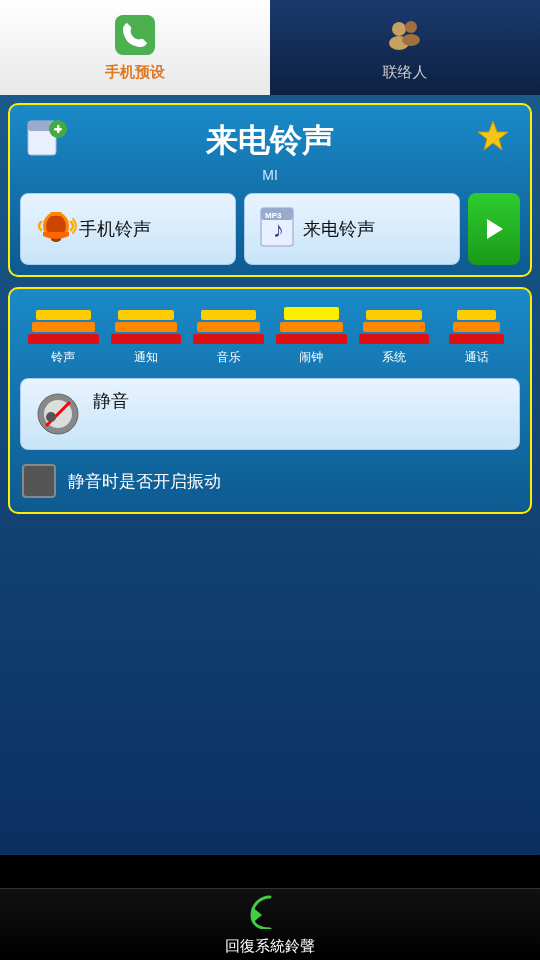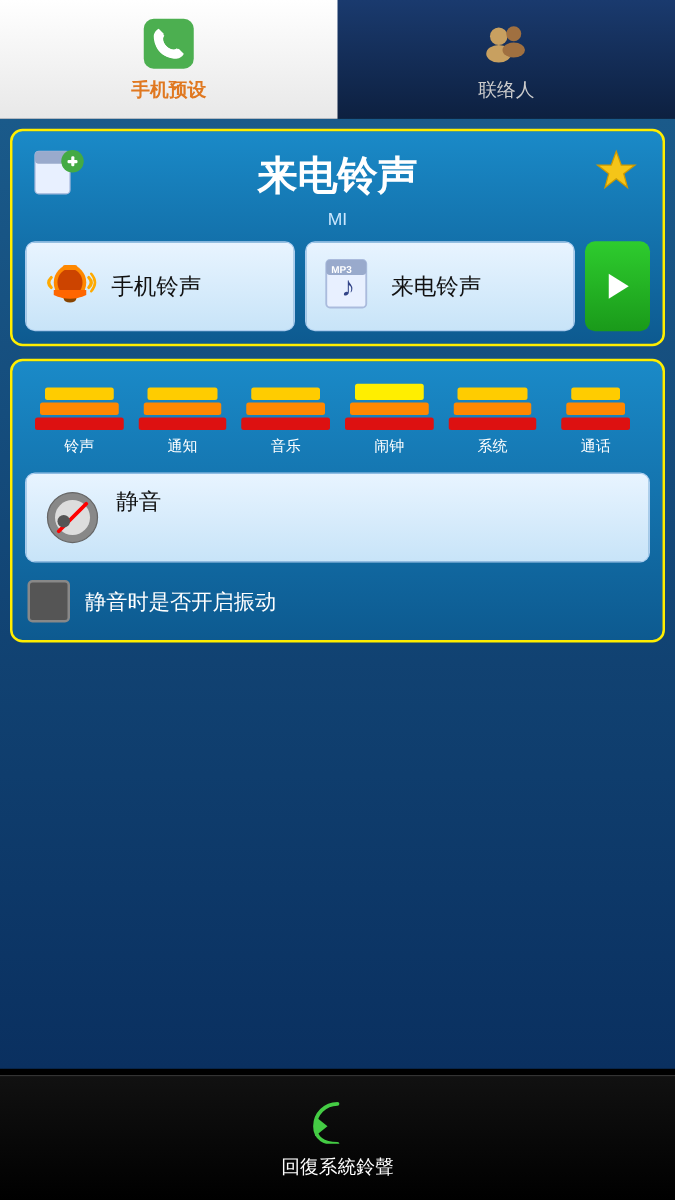--- a/index.html
+++ b/index.html
@@ -101,21 +101,20 @@
       gap: 8px;
       align-items: center;
     }
     .ringtone-btn {
       flex: 1;
       background: linear-gradient(180deg, #e8f4ff 0%, #c8e4f8 100%);
       border-radius: 8px;
       border: 1px solid #aaccee;
       display: flex;
       align-items: center;
-      gap: 10px;
       padding: 10px 12px;
       cursor: pointer;
       height: 72px;
     }
     .ringtone-btn-label {
       font-size: 18px;
       color: #111;
       font-weight: 500;
     }
     .play-btn {
@@ -211,21 +210,21 @@
       font-size: 17px;
       color: #fff;
     }
 
     
     .bottom-bar {
       position: absolute;
       bottom: 0;
       left: 0;
       width: 540px;
-      height: 100px;
+      height: 72px;
       background: linear-gradient(180deg, #111 0%, #000 100%);
       border-top: 1px solid #333;
       display: flex;
       flex-direction: column;
       align-items: center;
       justify-content: center;
       gap: 4px;
       cursor: pointer;
     }
     .bottom-label {

